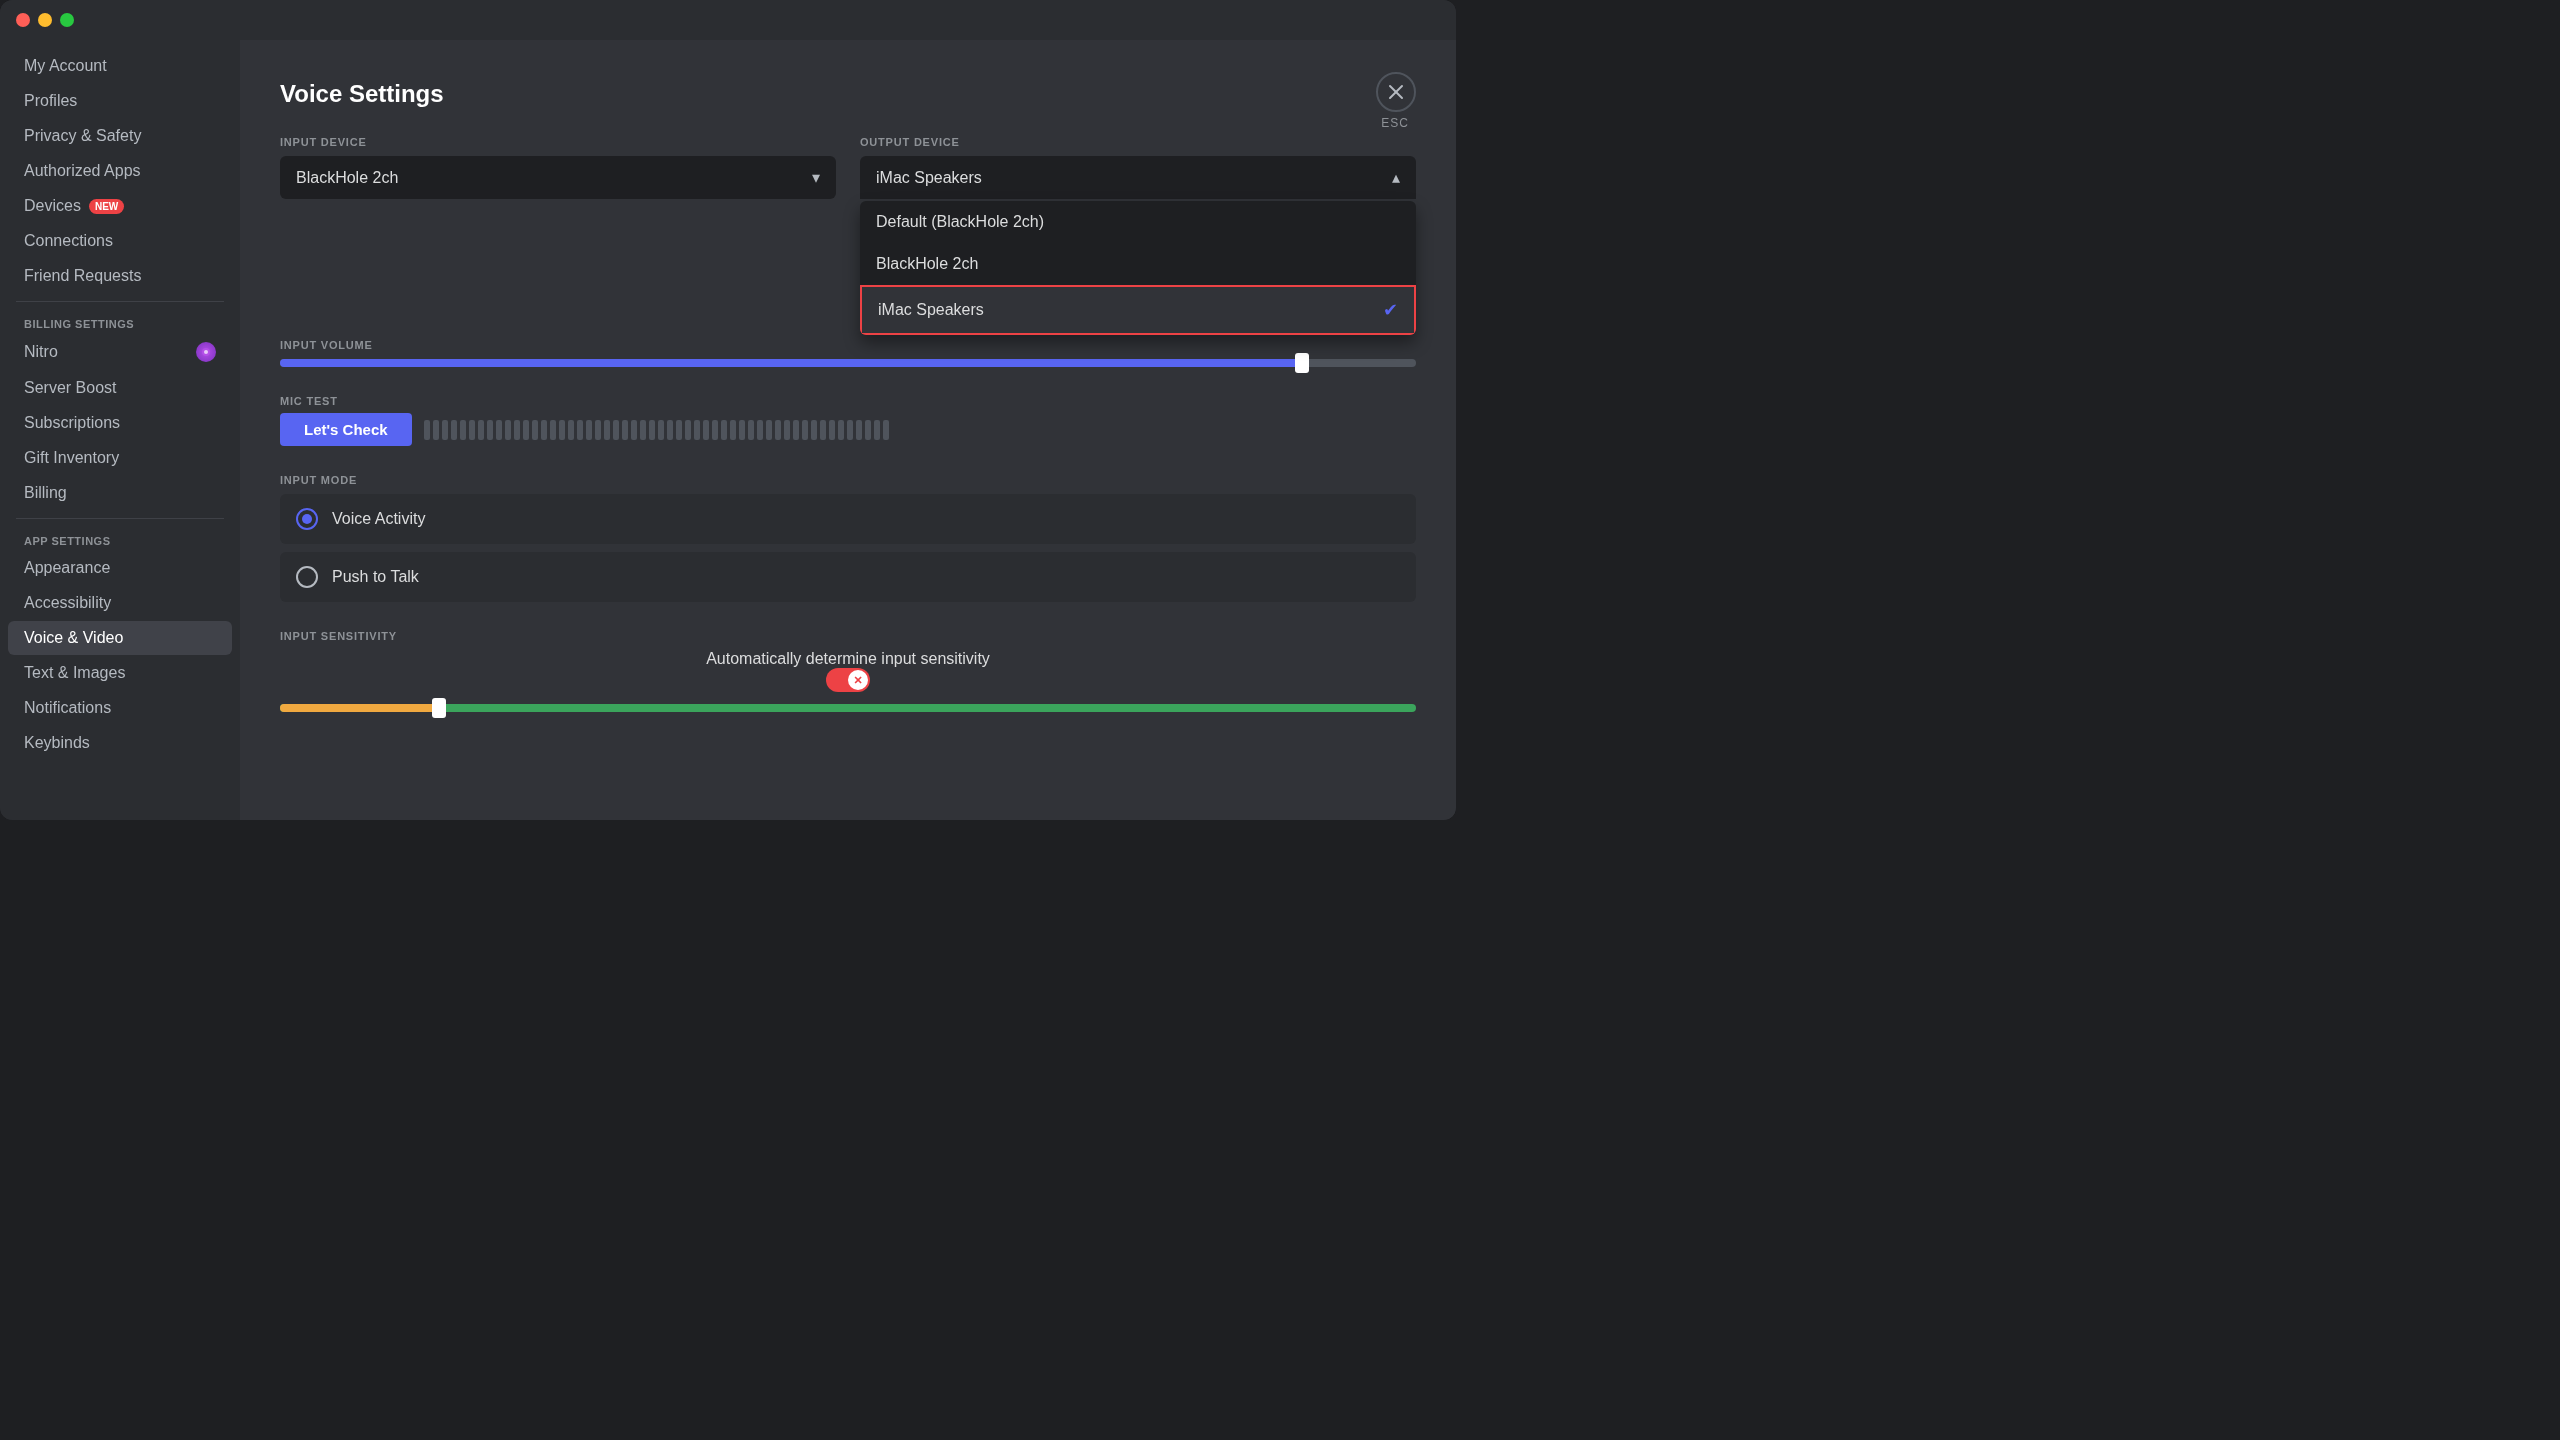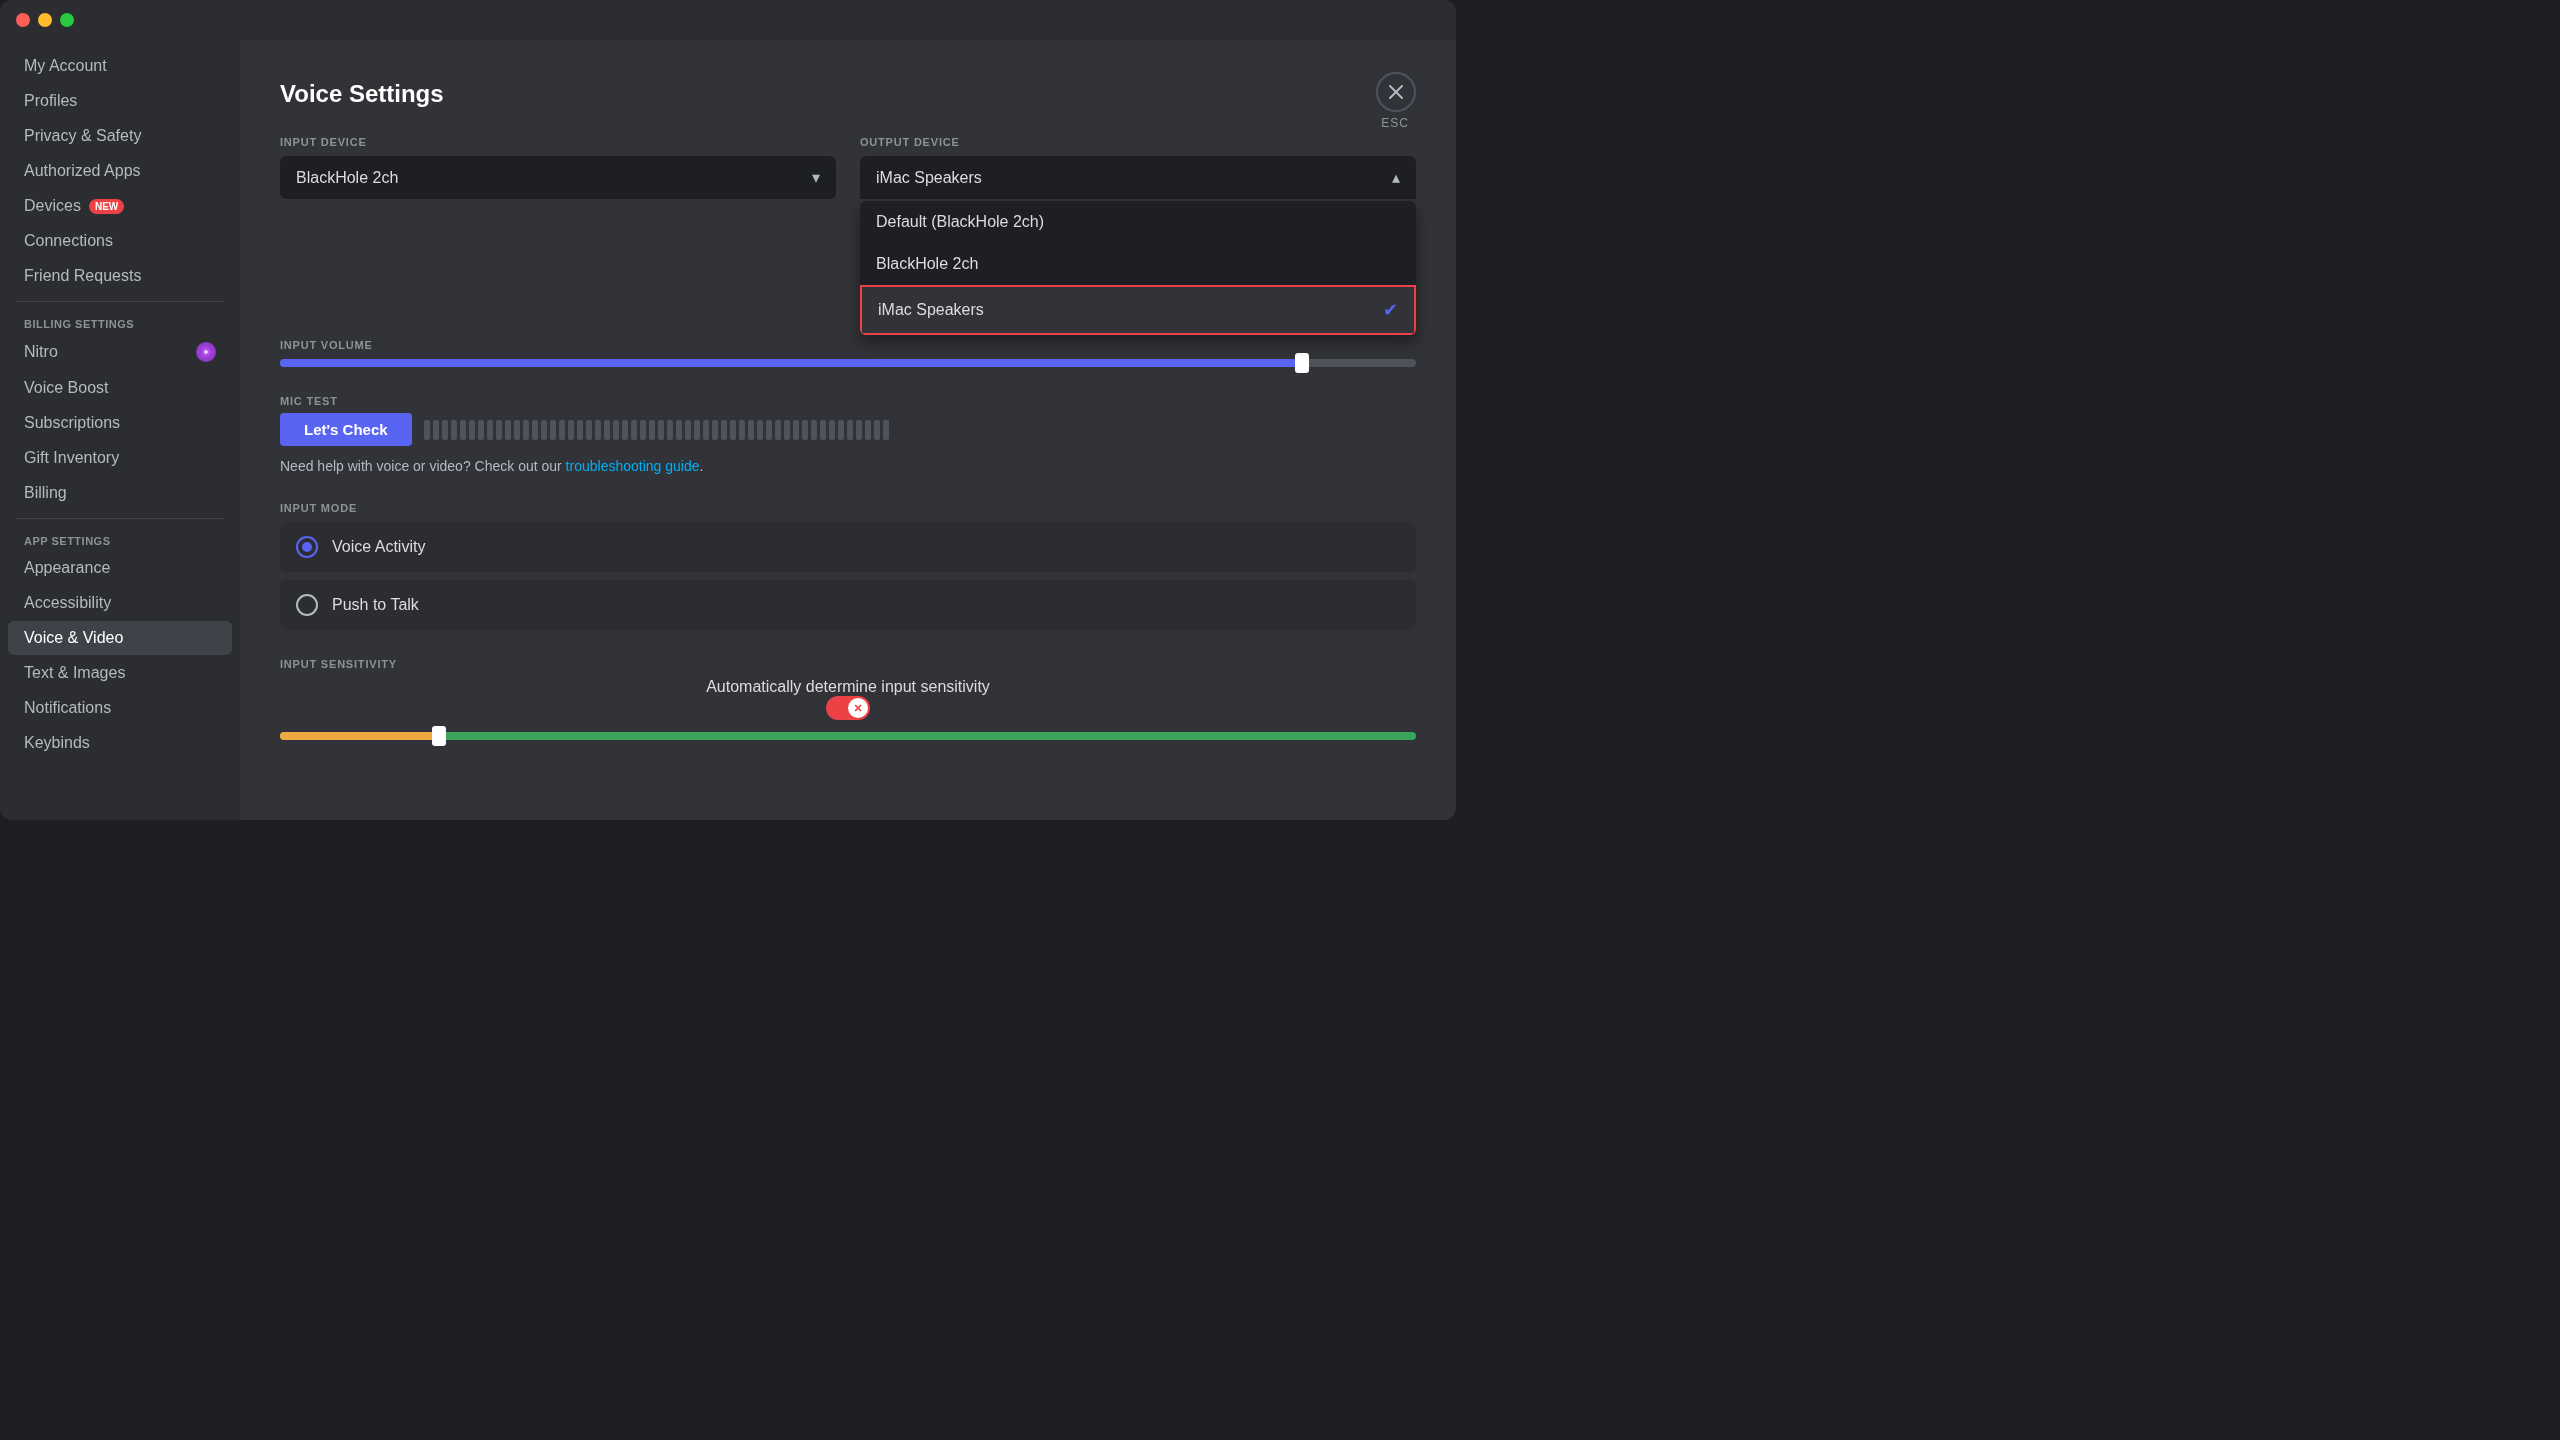--- a/index.html
+++ b/index.html
@@ -434,21 +434,21 @@
       <div class="sidebar-item">
         <span>Nitro</span>
         <div class="nitro-icon">
           <svg width="10" height="10" viewBox="0 0 10 10" fill="none">
             <circle cx="5" cy="5" r="4" fill="#b44fe8"></circle>
             <circle cx="5" cy="5" r="2" fill="white" opacity="0.7"></circle>
           </svg>
         </div>
       </div>
       <div class="sidebar-item">
-        <span>Voice Boost</span>
+        <span>Server Boost</span>
       </div>
       <div class="sidebar-item">
         <span>Subscriptions</span>
       </div>
       <div class="sidebar-item">
         <span>Gift Inventory</span>
       </div>
       <div class="sidebar-item">
         <span>Billing</span>
       </div>
@@ -580,23 +580,20 @@
             <div class="mic-bar"></div>
             <div class="mic-bar"></div>
             <div class="mic-bar"></div>
             <div class="mic-bar"></div>
             <div class="mic-bar"></div>
             <div class="mic-bar"></div>
             <div class="mic-bar"></div>
             <div class="mic-bar"></div>
           </div>
         </div>
-        <div class="help-text">
-          <span>Need help with voice or video? Check out our </span><a class="help-link">troubleshooting guide</a>.
-        </div>
       </div>
 
       <div class="section-block">
         <div class="section-label">INPUT MODE</div>
         <div class="input-mode-option">
           <div class="radio-outer selected">
             <div class="radio-inner"></div>
           </div>
           <span>Voice Activity</span>
         </div>

